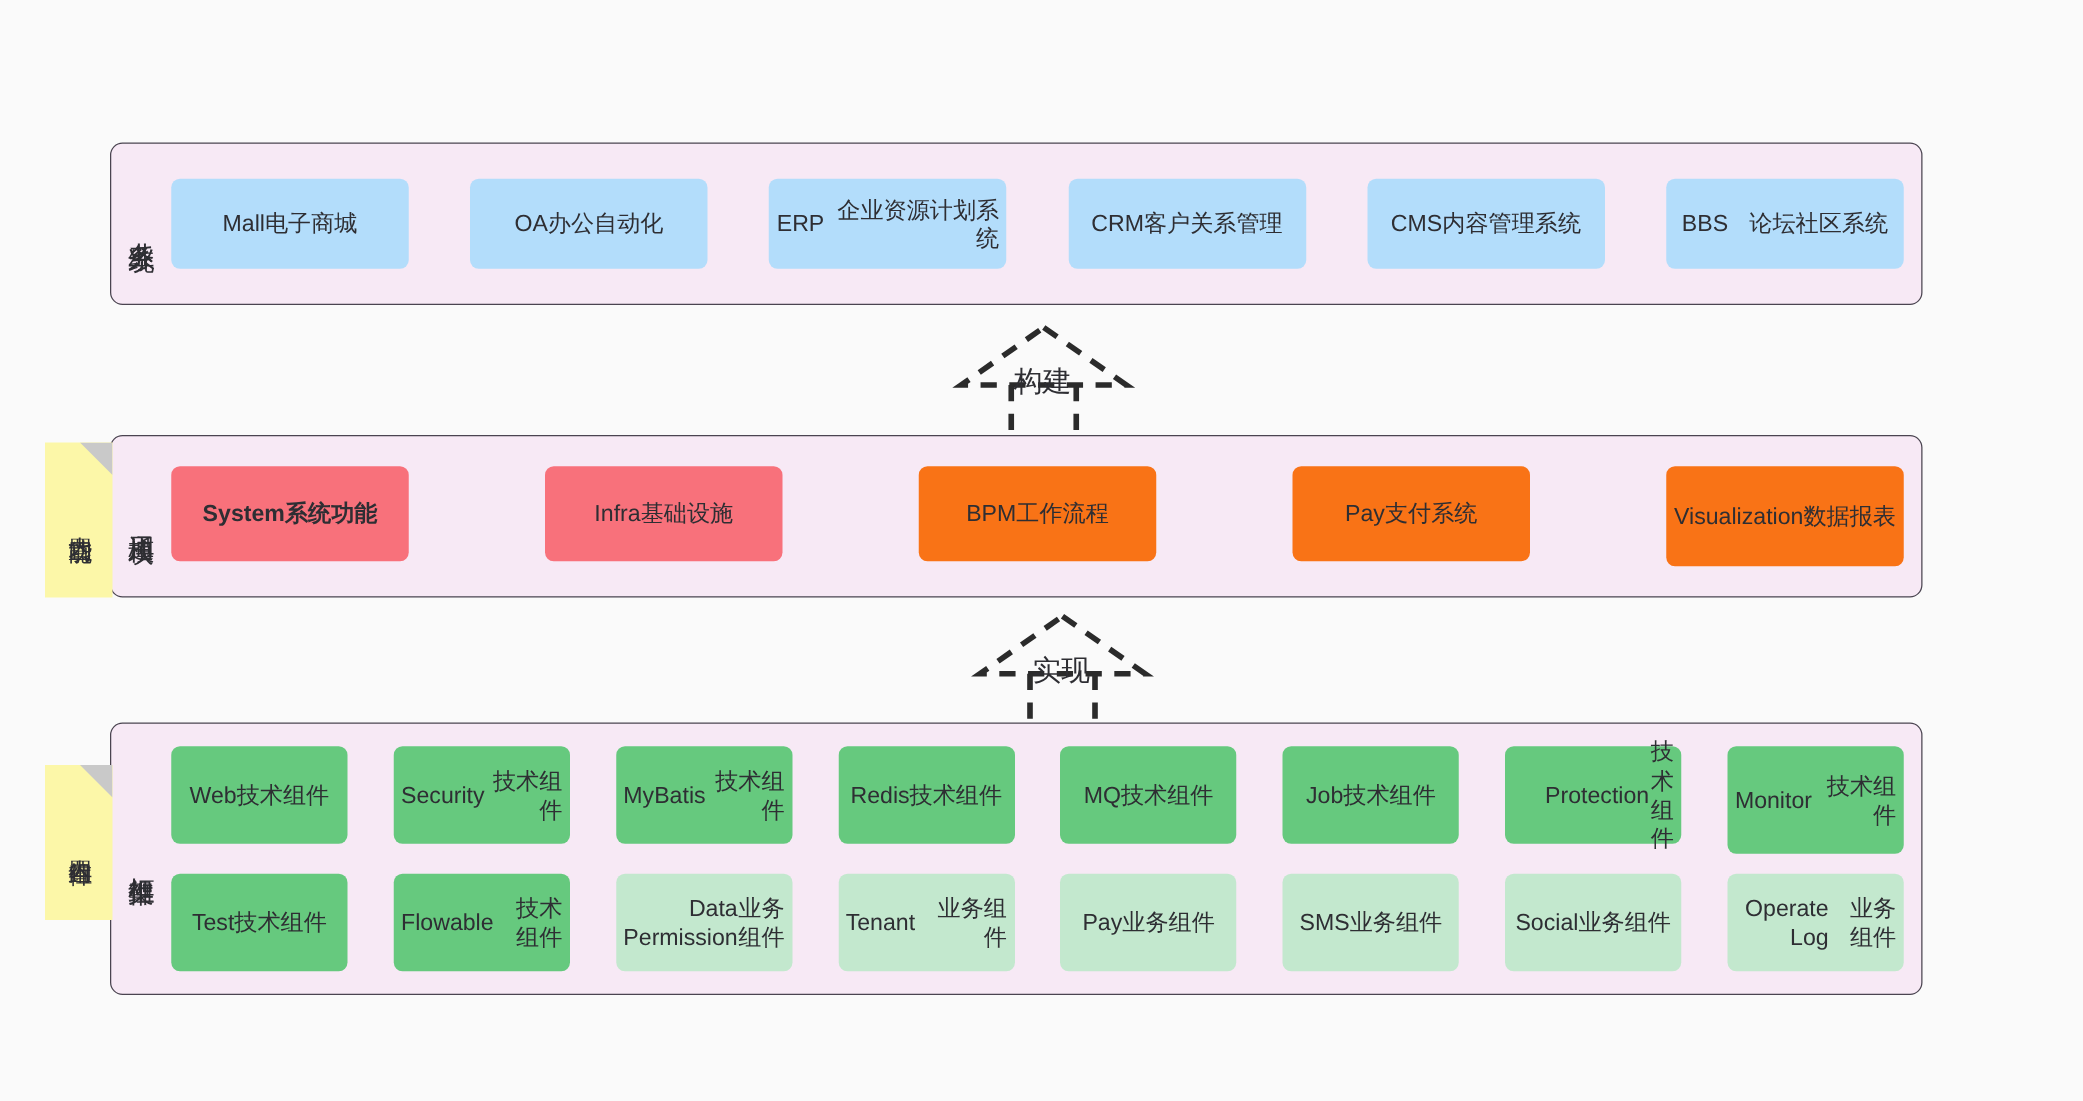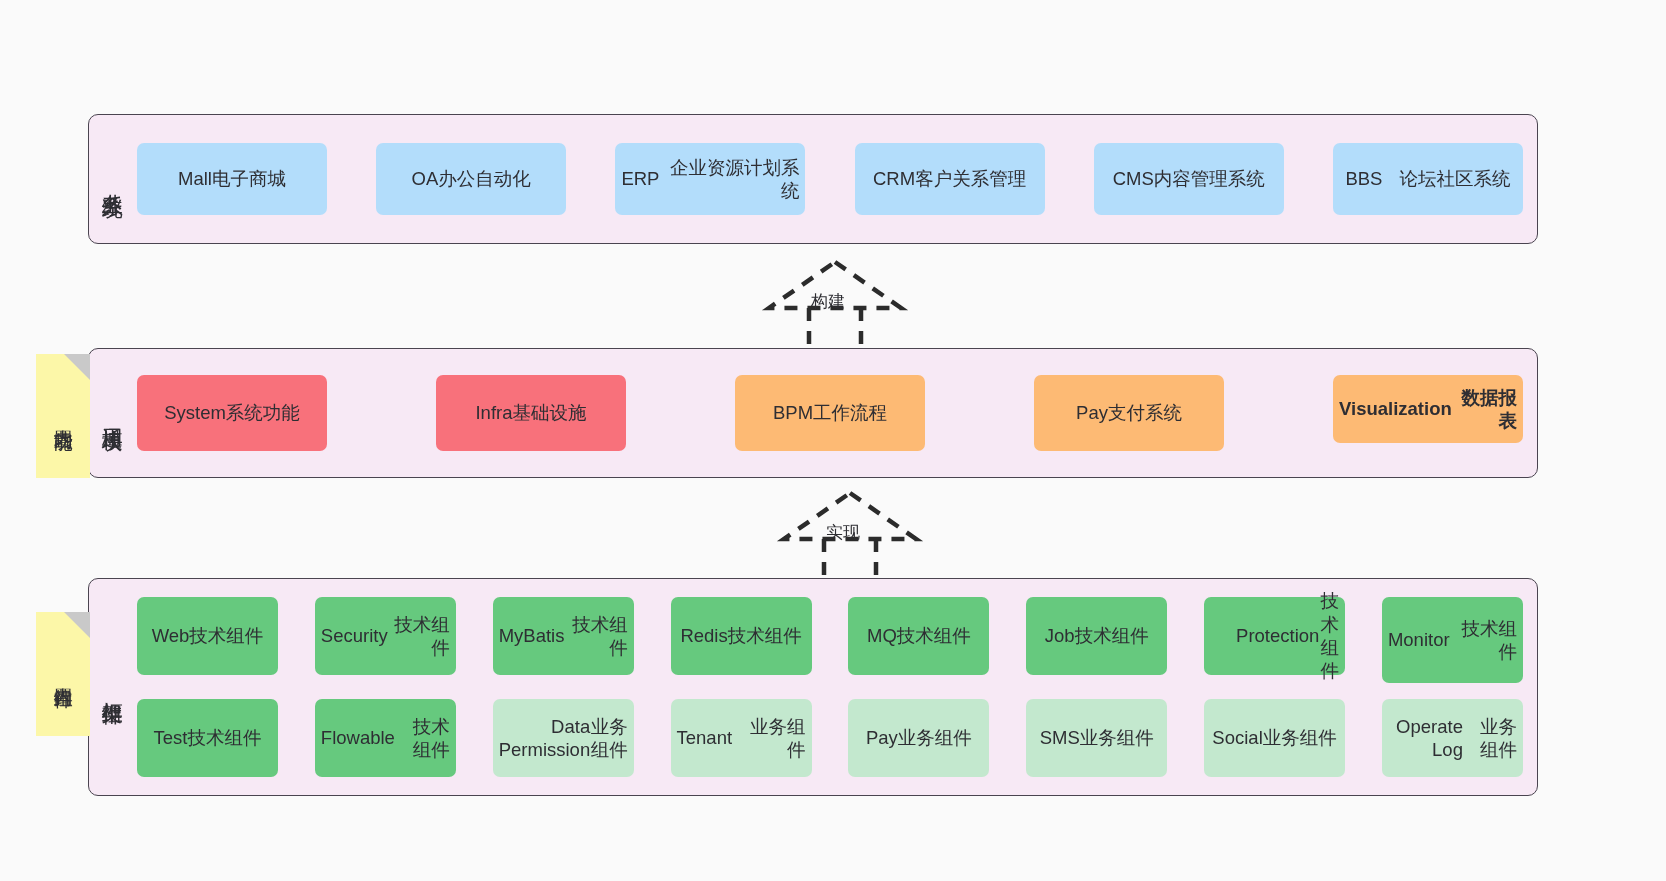--- a/index.html
+++ b/index.html
@@ -81,21 +81,21 @@
     font-size: 18.5px;
     padding: 4px 6px;
   }
   .node .nt { font-size: 18.5px; }
   .node .ns { font-size: 18.5px; }
 
   
   .n-blue { background: #b3ddfb; }
   
   .n-red  { background: #f8717b; }
-  .n-pink { background: #fdba74; }
+  .n-pink { background: #f97316; }
   
   .n-green  { background: #66c97e; }
   .n-lgreen { background: #c3e8ce; }
 
   
   .sticky {
     position: absolute;
     background: #fcf7a8;
     box-sizing: border-box;
     display: flex;
@@ -120,21 +120,21 @@
     border-top: 26px solid #c9c9c9;
   }
 
   
   .arrow {
     position: absolute;
   }
   .arrow svg { display: block; overflow: visible; }
   .arrow-label {
     position: absolute;
-    font-size: 17px;
+    font-size: 23px;
     color: #2e2e33;
     background: transparent;
     white-space: nowrap;
     user-select: none;
   }
 </style>
 </head>
 <body>
 
 <div class="canvas">
@@ -187,42 +187,42 @@
       <path d="M 54 93 L 106 93" fill="none" stroke="#2b2b2b" stroke-width="4.5" stroke-dasharray="13 10"></path>
     </svg>
     <span class="arrow-label" style="left:56px; top:32px;">构建</span>
   </div>
 
   <div class="layer" id="layer-common" style="left:88px; top:348px; width:1450px; height:130px;">
     <div class="layer-label">通用模块</div>
     <div class="layer-body">
       <div class="row">
 
-        <div class="node n-red" style="width:190px;height:76px;">
+        <div class="node n-red" style="width:190px;height:76px;font-weight:bold;">
           <span class="nt">System</span>
           <span class="ns">系统功能</span>
         </div>
 
         <div class="node n-red" style="width:190px;height:76px;">
           <span class="nt">Infra</span>
           <span class="ns">基础设施</span>
         </div>
 
         <div class="node n-pink" style="width:190px;height:76px;">
           <span class="nt">BPM</span>
           <span class="ns">工作流程</span>
         </div>
 
         <div class="node n-pink" style="width:190px;height:76px;">
           <span class="nt">Pay</span>
           <span class="ns">支付系统</span>
         </div>
 
 
-        <div class="node n-pink" style="width:190px;height:68px;font-weight:bold;">
+        <div class="node n-pink" style="width:190px;height:80px;">
           <span class="nt">Visualization</span>
           <span class="ns">数据报表</span>
         </div>
 
       </div>
     </div>
   </div>
 
   <div class="sticky" style="left:36px; top:354px; width:54px; height:124px;">
     <span class="fold"></span>

